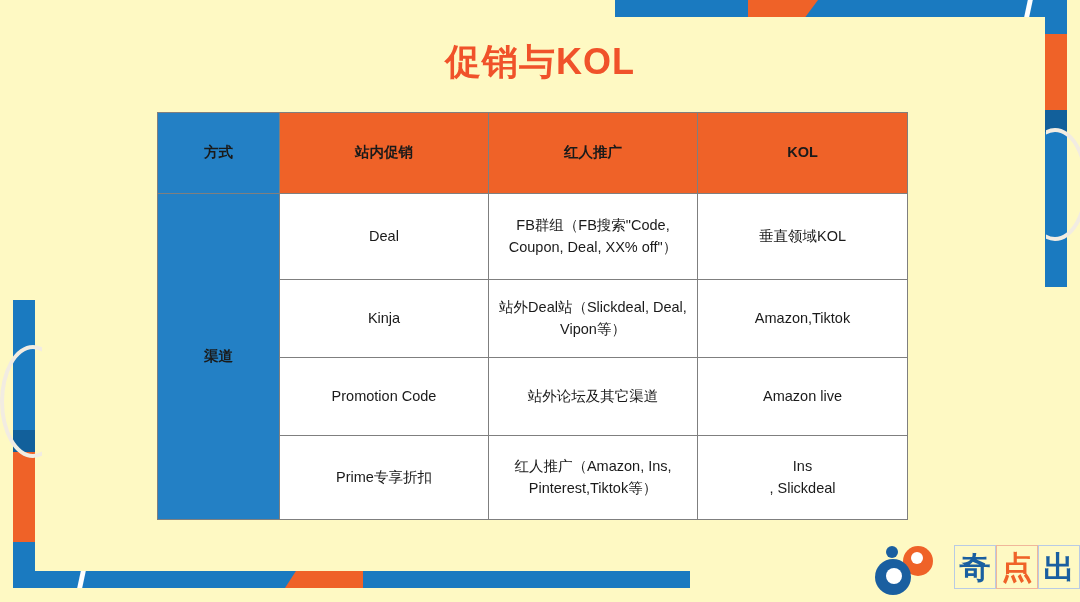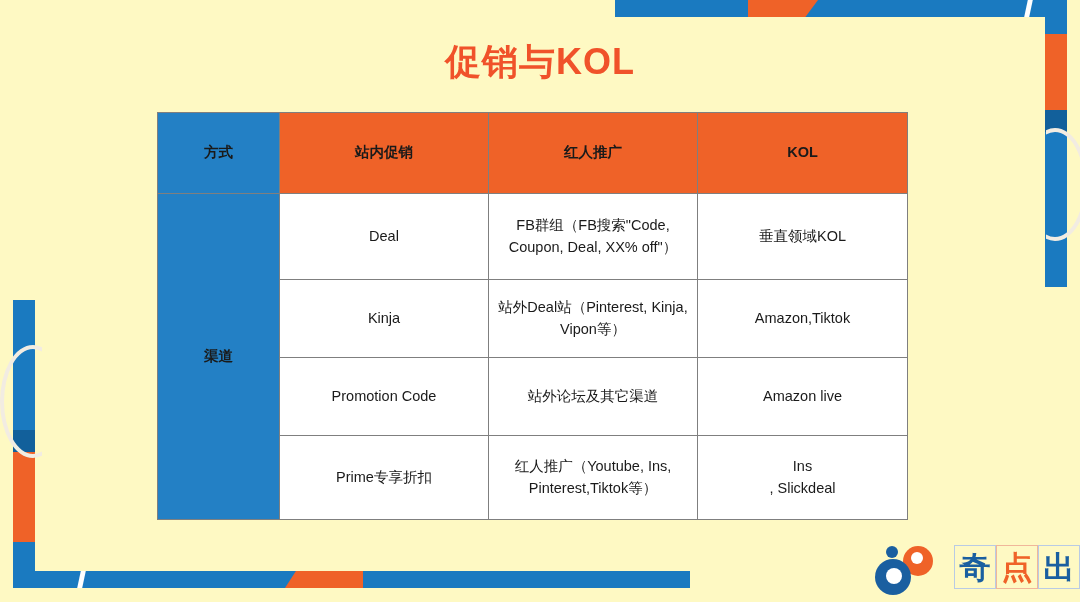--- a/index.html
+++ b/index.html
@@ -230,31 +230,31 @@
           <td class="hdr-orange">KOL</td>
         </tr>
         <tr class="r1">
           <td class="side-blue" rowspan="4">渠道</td>
           <td class="body-cell">Deal</td>
           <td class="body-cell">FB群组（FB搜索"Code, Coupon, Deal, XX% off"）</td>
           <td class="body-cell">垂直领域KOL</td>
         </tr>
         <tr class="r2">
           <td class="body-cell">Kinja</td>
-          <td class="body-cell">站外Deal站（Pinterest, Kinja, Vipon等）</td>
+          <td class="body-cell">站外Deal站（Slickdeal, Deal, Vipon等）</td>
           <td class="body-cell">Amazon,Tiktok</td>
         </tr>
         <tr class="r3">
           <td class="body-cell">Promotion Code</td>
           <td class="body-cell">站外论坛及其它渠道</td>
           <td class="body-cell">Amazon live</td>
         </tr>
         <tr class="r4">
           <td class="body-cell">Prime专享折扣</td>
-          <td class="body-cell">红人推广（Youtube, Ins, Pinterest,Tiktok等）</td>
+          <td class="body-cell">红人推广（Amazon, Ins, Pinterest,Tiktok等）</td>
           <td class="body-cell" style="white-space:pre-line">Ins
 , Slickdeal</td>
         </tr>
       </tbody>
     </table>
   </div>
 
   <div class="logo">
     <svg class="logo-mark" viewBox="0 0 72 52">
       <circle cx="20" cy="8" r="6" fill="#1a5fa0"></circle>

